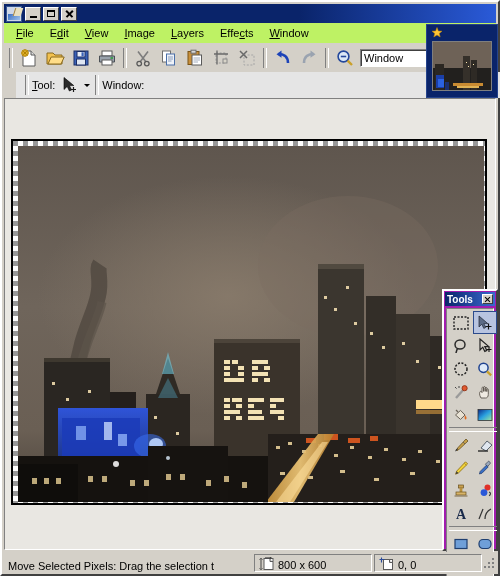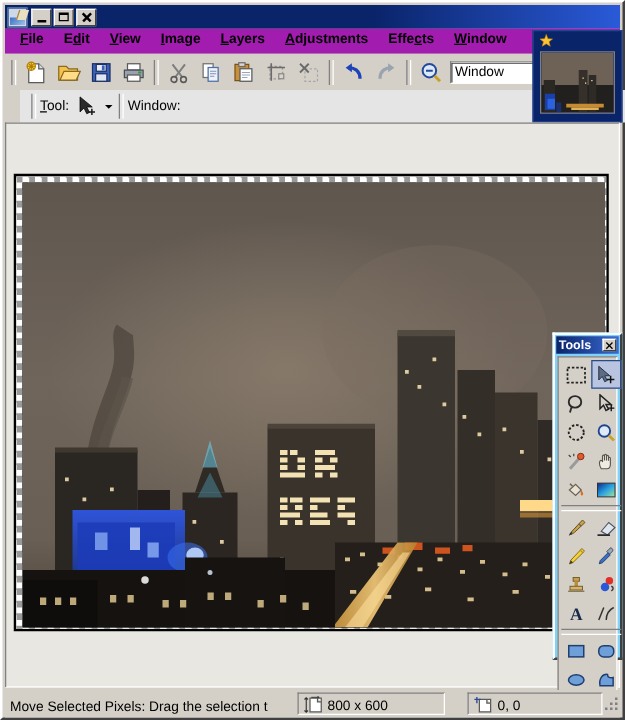--- a/index.html
+++ b/index.html
@@ -57,22 +57,22 @@
   .wbtn-close .gl{width:9px;height:9px;}
   .wbtn-close .gl::before,.wbtn-close .gl::after{
     content:"";position:absolute;left:0;top:4px;width:9px;height:1.5px;background:#000;
   }
   .wbtn-close .gl::before{transform:rotate(45deg);}
   .wbtn-close .gl::after{transform:rotate(-45deg);}
 
   
   #menubar{
     position:absolute;left:2px;top:21px;width:492px;height:20px;
-    background:#a21caf;display:flex;
-    padding-left:4px;box-sizing:border-box;font-weight:bold;
+    background:#bef264;display:flex;align-items:center;
+    padding-left:4px;box-sizing:border-box;
   }
   .menu-item{
     padding:2px 8px;font-size:11px;color:#000;white-space:nowrap;cursor:default;
   }
   .menu-item u{text-decoration:underline;}
 
   
   #toolbar1{
     position:absolute;left:2px;top:41px;width:492px;height:29px;
     background:#d4d0c8;display:flex;align-items:center;
@@ -152,22 +152,22 @@
     background-size:10px 10px;
     background-position:0 0;
   }
   #photo{
     position:absolute;left:5px;top:5px;width:466px;height:356px;
     overflow:hidden;background:#000;
   }
 
   
   #tools-palette{
-    position:absolute;left:440px;top:264px;width:56px;height:262px;
-    background:#7dd3fc;
+    position:absolute;left:440px;top:287px;width:56px;height:262px;
+    background:#a21caf;
     border:2px solid #d4d0c8;
     border-top-color:#fff;border-left-color:#fff;
     border-right-color:#404040;border-bottom-color:#404040;
     box-sizing:border-box;
   }
   #tools-title{
     height:14px;margin:1px;
     background:linear-gradient(90deg,#0a246a,#3a6ad0);
     display:flex;align-items:center;padding:0 2px;box-sizing:border-box;
   }
@@ -208,21 +208,21 @@
     position:absolute;left:2px;top:550px;width:492px;height:22px;
     background:#d4d0c8;display:flex;align-items:center;box-sizing:border-box;
   }
   .sb-panel{
     height:18px;display:flex;align-items:flex-end;
     border:1px solid #808080;border-right-color:#fff;border-bottom-color:#fff;
     box-sizing:border-box;padding:0 4px;font-size:11px;color:#000;white-space:nowrap;
   }
   #sb-text{flex:1 1 auto;min-width:0;overflow:hidden;border:none;}
   #sb-size{width:118px;flex:0 0 auto;}
-  #sb-pos{width:108px;flex:0 0 auto;margin-left:18px;}
+  #sb-pos{width:108px;flex:0 0 auto;margin-left:2px;}
   .sb-ico{margin-right:4px;flex:0 0 auto;display:block;}
   #sb-grip{
     width:14px;height:14px;flex:0 0 auto;margin-left:auto;position:relative;
   }
   #sb-grip i{position:absolute;width:2px;height:2px;background:#808080;display:block;}
 </style>
 </head>
 <body>
 
 <div id="app">
@@ -241,21 +241,20 @@
         </div>
     </div>
   </div>
 
   <div id="menubar">
     <div class="menu-item"><u>F</u><span>ile</span></div>
     <div class="menu-item">E<u>d</u>it</div>
     <div class="menu-item"><u>V</u>iew</div>
     <div class="menu-item"><u>I</u>mage</div>
     <div class="menu-item"><u>L</u>ayers</div>
-    <div class="menu-item"><u>A</u>djustments</div>
     <div class="menu-item">Effe<u>c</u>ts</div>
     <div class="menu-item"><u>W</u>indow</div>
   </div>
 
   <div id="toolbar1">
     <div class="tb-sep"></div>
 
     <div class="tbtn">
       <svg width="20" height="20" viewBox="0 0 20 20">
         <path d="M4 3 h8 l4 4 v11 h-12 z" fill="#ffffff" stroke="#5a5a5a"></path>

